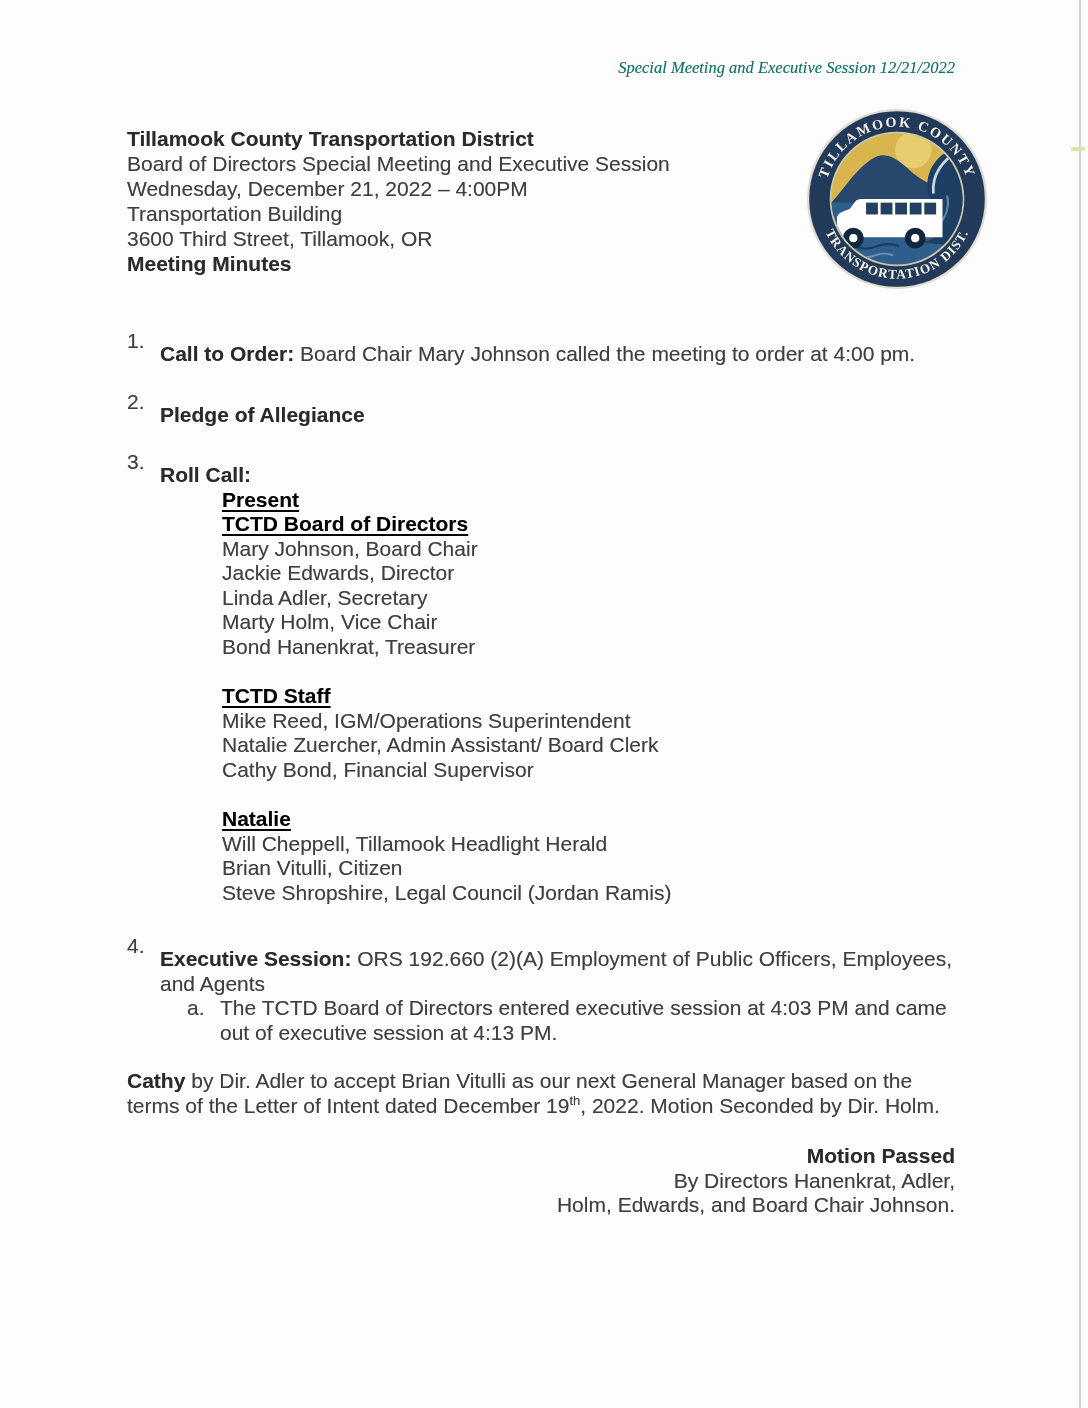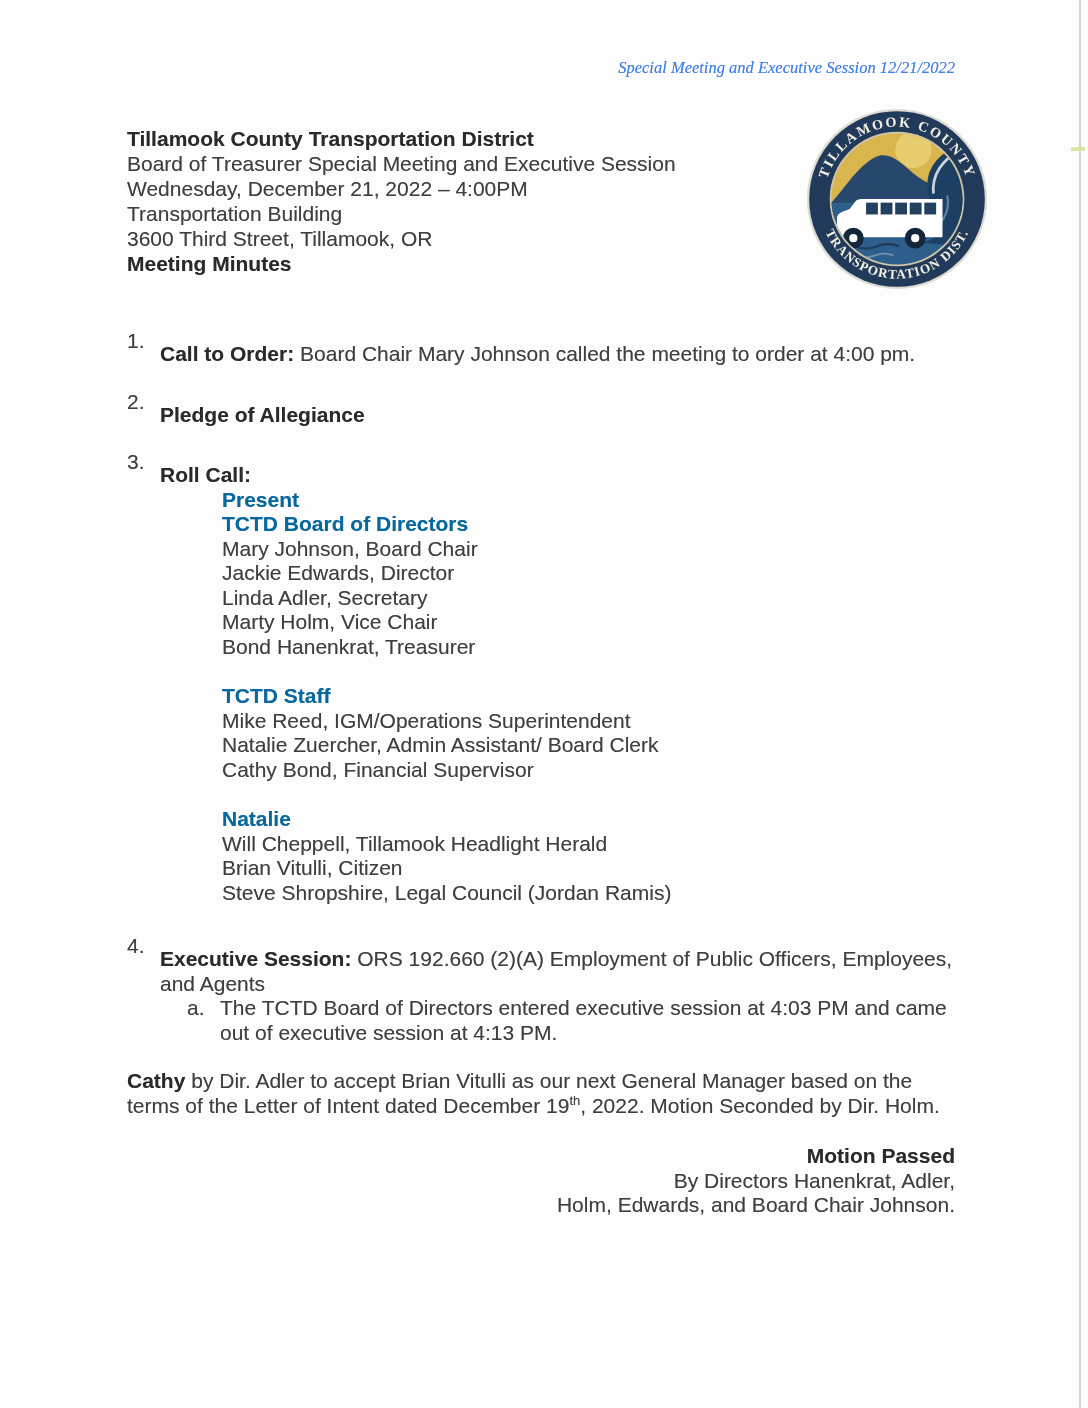--- a/index.html
+++ b/index.html
@@ -21,40 +21,41 @@
   .scan-edge-line { position:absolute; left:1079px; top:0; width:2px; height:1408px; background:#d2d2d0; }
   .scan-mark { position:absolute; left:1071px; top:147px; width:14px; height:4px; background:#dde4a2; transform:rotate(-3deg); }
 
   .header-date {
     padding-top:57px;
     text-align:right;
     font-family:"Liberation Serif", serif;
     font-style:italic;
     font-size:16.5px;
     line-height:21px;
-    color:#3b82f6;
+    color:#0f766e;
   }
 
   .title-block { margin-top:48px; line-height:25px; }
   .t-bold, b, .num4b { font-weight:bold; color:#2a2a2a; }
 
   .logo-wrap { position:absolute; top:108px; right:100px; width:182px; height:182px; }
   .ring-text-top { font-family:"Liberation Serif", serif; font-weight:700; font-size:15.5px; letter-spacing:2.2px; fill:#f3f1e8; }
   .ring-text-bottom { font-family:"Liberation Serif", serif; font-weight:700; font-size:14.5px; letter-spacing:1.2px; fill:#f3f1e8; }
 
   .agenda { margin-top:53px; }
   .item { display:flex; margin-bottom:23px; }
   .item.mb0 { margin-bottom:0; }
   .item .num { width:33px; flex:none; }
   .itext { flex:1;margin-top:13px; }
 
   .rollcall { margin-left:95px; }
   .rc-group2 { margin-top:25px; }
   .uh {
-    font-weight:bold; color:#0369a1;
+    font-weight:bold; color:#000000;
+    text-decoration:underline;
     text-decoration-thickness:2px;
     text-underline-offset:3px;
   }
 
   .item4 { margin-top:29px; }
   .subitem { display:flex; margin-left:27px; }
   .subitem .subnum { width:33px; flex:none; }
 
   .motion { margin-top:24px; }
   .motion sup { font-size:13px; line-height:0; vertical-align:super; }
@@ -116,21 +117,21 @@
       </text>
     </svg>
   </div>
 
   <div class="content">
 
     <div class="header-date">Special Meeting and Executive Session 12/21/2022</div>
 
     <div class="title-block">
       <div class="t-bold">Tillamook County Transportation District</div>
-      <div>Board of Treasurer Special Meeting and Executive Session</div>
+      <div>Board of Directors Special Meeting and Executive Session</div>
       <div>Wednesday, December 21, 2022 – 4:00PM</div>
       <div>Transportation Building</div>
       <div>3600 Third Street, Tillamook, OR</div>
       <div class="t-bold">Meeting Minutes</div>
     </div>
 
     <div class="agenda">
 
       <div class="item">
         <span class="num">1.</span>

